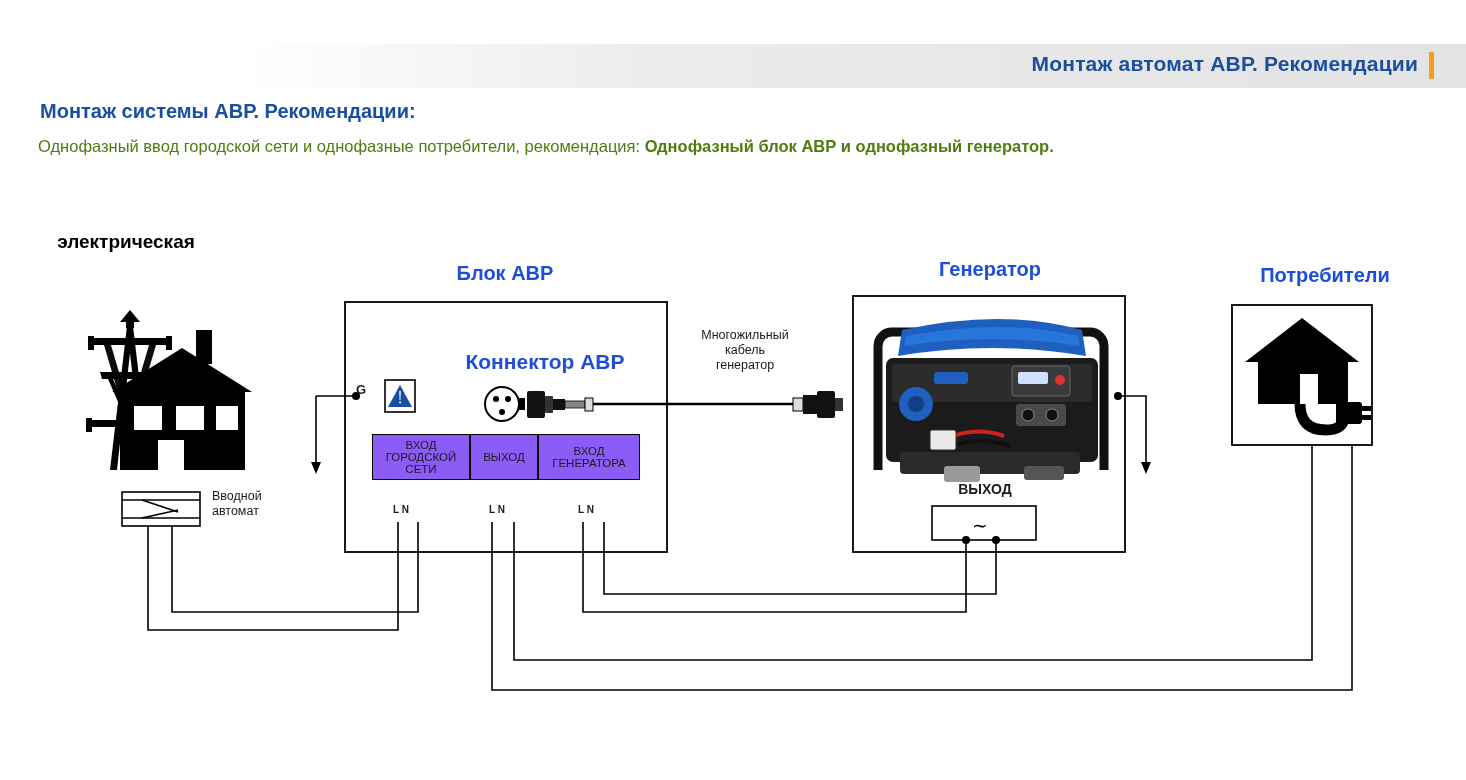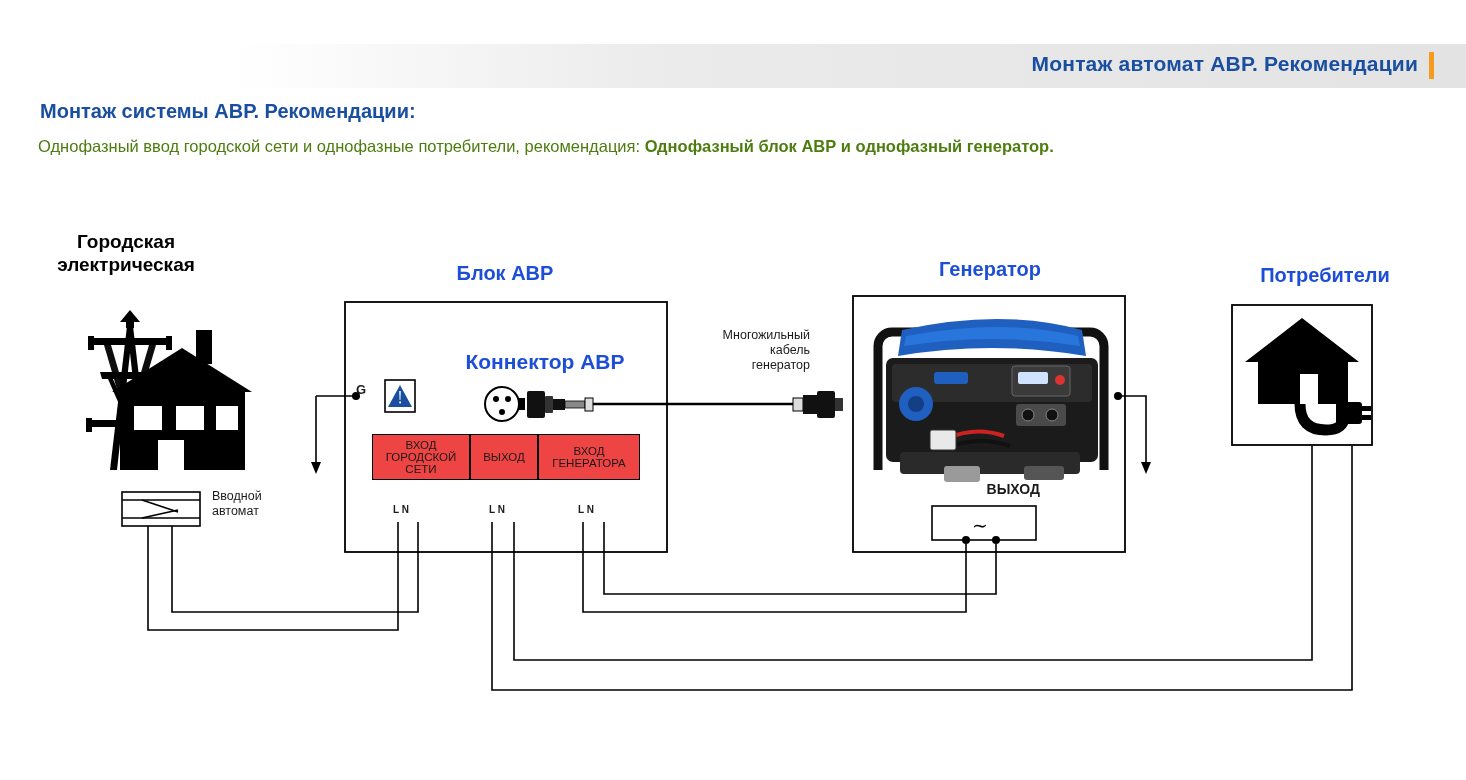--- a/index.html
+++ b/index.html
@@ -35,27 +35,27 @@
   .para b{font-weight:bold;}
 
   
   .lbl{position:absolute;font-weight:bold;color:#1d4ed8;text-align:center;}
   .lbl-grid{left:26px;top:230px;width:200px;font-size:19px;line-height:23px;color:#000;}
   .lbl-avr{left:400px;top:262px;width:210px;font-size:20px;}
   .lbl-gen{left:890px;top:258px;width:200px;font-size:20px;}
   .lbl-cons{left:1215px;top:264px;width:220px;font-size:20px;}
   .lbl-connector{left:420px;top:350px;width:250px;font-size:21px;}
 
-  .small-txt{position:absolute;font-size:12.5px;line-height:15px;color:#1a1a1a;text-align:right;}
+  .small-txt{position:absolute;font-size:12.5px;line-height:15px;color:#1a1a1a;text-align:center;}
   .t-cable{left:680px;top:328px;width:130px;}
   .t-breaker{left:212px;top:489px;width:80px;text-align:left;}
   .t-vyhod{left:930px;top:482px;width:110px;font-weight:bold;font-size:14px;}
 
   .port{
-    position:absolute;border:1.5px solid #000;background:#ef4444;
+    position:absolute;border:1.5px solid #000;background:#8b5cf6;
     font-size:11.5px;line-height:12px;text-align:center;
     display:flex;align-items:center;justify-content:center;
     box-sizing:border-box;padding:2px;
   }
   .port-in{left:372px;top:434px;width:98px;height:46px;}
   .port-out{left:470px;top:434px;width:68px;height:46px;}
   .port-gen{left:538px;top:434px;width:102px;height:46px;}
 
   .ln{position:absolute;font-size:10px;font-weight:bold;}
   .ln1{left:393px;top:504px;}
@@ -71,21 +71,20 @@
 <div class="header-band"></div>
 <div class="header-title">Монтаж автомат АВР. Рекомендации</div>
 <div class="header-bar"></div>
 
 <div class="sub-title">Монтаж системы АВР. Рекомендации:</div>
 <div class="para">
   <span>Однофазный ввод городской сети и однофазные потребители, рекомендация: </span><b>Однофазный блок АВР и однофазный генератор.</b>
 </div>
 
 <div class="lbl lbl-grid">
-  <div>Городская</div>
   <div>электрическая</div>
 </div>
 <div class="lbl lbl-avr">Блок АВР</div>
 <div class="lbl lbl-gen">Генератор</div>
 <div class="lbl lbl-cons">Потребители</div>
 <div class="lbl lbl-connector">Коннектор АВР</div>
 
 <div class="small-txt t-cable">
   <div>Многожильный</div>
   <div>кабель</div>

